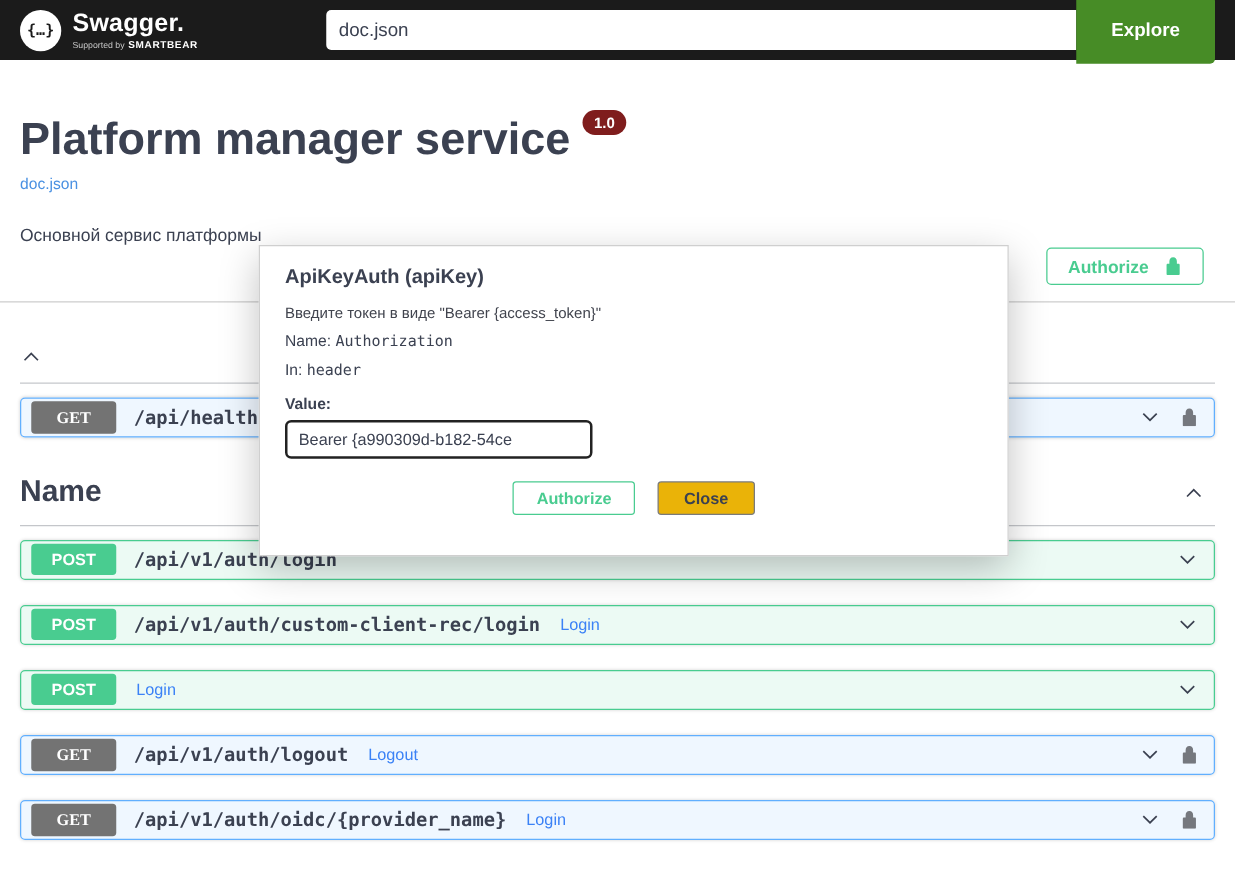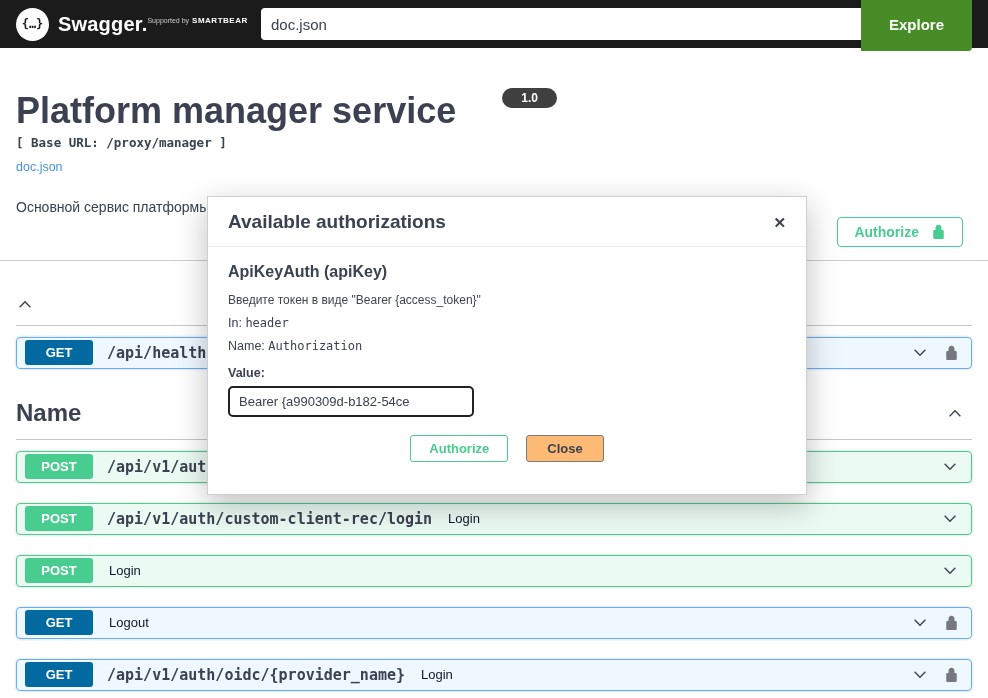--- a/index.html
+++ b/index.html
@@ -21,23 +21,23 @@
     padding: 0 16px;
   }
   .brand { display: flex; align-items: center; gap: 9px; color: #fff; }
   .logo-circle {
     width: 33px; height: 33px; border-radius: 50%;
     background: #fff; color: #1b1b1b;
     display: flex; align-items: center; justify-content: center;
     font-family: "DejaVu Sans Mono", monospace;
     font-weight: bold; font-size: 12px;
   }
-  .brand-text { display: flex; flex-direction: row; line-height: 1; }
+  .brand-text { display: flex; flex-direction: column; line-height: 1; }
   .brand-name { font-size: 20px; font-weight: 700; letter-spacing: .2px; }
-  .brand-tagline { margin-top: 3px; display: flex; align-items: flex-start; gap: 3px; }
+  .brand-tagline { margin-top: 3px; display: flex; align-items: flex-end; gap: 3px; }
   .tagline-prefix { font-size: 7px; color: #c9c9c9; }
   .tagline-brand { font-size: 8px; font-weight: 700; color: #fff; letter-spacing: .5px; }
 
   .download-url { margin-left: auto; display: flex; align-items: center; }
   .url-input {
     width: 600px; height: 32px;
     border: none; border-radius: 4px 0 0 4px;
     padding: 0 10px; font-size: 15px; color: #3b4151;
     font-family: "Liberation Sans", sans-serif;
     outline: none;
@@ -49,25 +49,24 @@
     font-size: 15px; font-weight: 700;
     font-family: "Liberation Sans", sans-serif;
     cursor: pointer;
   }
 
   
   .info { padding: 0 16px; margin-top: 44px; }
   .title-row { display: flex; align-items: flex-start; gap: 10px; }
   .page-title { font-size: 36px; font-weight: 700; line-height: 1.05; text-align: center; }
   .version-badge {
-    background: #404040; color: #fff;
+    background: #7f1d1d; color: #fff;
     font-size: 12px; font-weight: 600;
-    padding: 3px 19px; border-radius: 12px;
+    padding: 3px 9px; border-radius: 12px;
     margin-top: -4px;
-    margin-left: 36px;
   }
   .base-url {
     margin-top: 5px;
     font-family: "DejaVu Sans Mono", monospace;
     font-size: 12.5px; font-weight: 600; color: #3b4151;
   }
   .spec-link {
     display: inline-block; margin-top: 10px;
     color: #4990e2; font-size: 12.5px; text-decoration: none;
     cursor: pointer;
@@ -111,29 +110,29 @@
     box-shadow: 0 0 3px rgba(0,0,0,.19);
     cursor: pointer;
   }
   .opblock.get  { border-color: #61affe; background: rgba(97,175,254,.1); }
   .opblock.post { border-color: #49cc90; background: rgba(73,204,144,.1); }
   .method {
     min-width: 68px; text-align: center;
     padding: 5px 0; border-radius: 3px;
     color: #fff; font-weight: 700; font-size: 13px;
   }
-  .opblock.get  .method { background: #0369a1; }
+  .opblock.get  .method { background: #737373; font-family: Liberation Serif, serif; }
   .opblock.post .method { background: #49cc90; }
   .path {
     margin-left: 14px;
     font-family: "DejaVu Sans Mono", monospace;
     font-weight: 700; font-size: 15px; color: #3b4151;
     white-space: nowrap;
   }
-  .summary { margin-left: 16px; font-size: 13px; color: #0f172a; }
+  .summary { margin-left: 16px; font-size: 13px; color: #3b82f6; }
   .spacer { flex: 1; }
   .row-lock { margin-left: 15px; display: inline-flex; }
 
   
   .modal {
     position: absolute; left: 207px; top: 196px; width: 600px;
     background: #fff;
     border: 1px solid #cfcfcf;
     box-shadow: 0 10px 30px rgba(0,0,0,.25);
     z-index: 10;
@@ -166,21 +165,21 @@
     display: flex; justify-content: center; gap: 18px;
     margin-top: 18px;
   }
   .modal-authorize-btn {
     background: #fff; border: 1.5px solid #49cc90; border-radius: 3px;
     color: #49cc90; font-weight: 700; font-size: 13px;
     font-family: "Liberation Sans", sans-serif;
     padding: 5px 18px; cursor: pointer;
   }
   .modal-close-btn {
-    background: #fdba74; border: 1px solid #7a7a7a; border-radius: 3px;
+    background: #eab308; border: 1px solid #7a7a7a; border-radius: 3px;
     color: #3b4151; font-weight: 600; font-size: 13px;
     font-family: "Liberation Sans", sans-serif;
     padding: 5px 20px; cursor: pointer;
   }
 </style>
 </head>
 <body>
 
 <header class="topbar">
   <div class="brand">
@@ -197,21 +196,20 @@
     <input class="url-input" type="text" value="doc.json" style="">
     <button class="explore-btn">Explore</button>
   </div>
 </header>
 
 <section class="info">
   <div class="title-row">
     <h1 class="page-title">Platform manager service</h1>
     <span class="version-badge">1.0</span>
   </div>
-  <div class="base-url">[ Base URL: /proxy/manager ]</div>
   <a class="spec-link">doc.json</a>
   <p class="description">Основной сервис платформы</p>
 </section>
 
 <div class="scheme-container">
   <button class="authorize-btn">
     <span>Authorize</span>
     <span style="display:inline-flex">
       <svg width="15" height="15" viewBox="0 0 20 20">
           <path fill="#49cc90" d="M15.8 8H14V5.6C14 2.703 12.665 1 10 1 7.334 1 6 2.703 6 5.6V8H4.2C3.537 8 3 8.537 3 9.2v9.6c0 .662.537 1.2 1.2 1.2h11.6c.663 0 1.2-.538 1.2-1.2V9.2c0-.663-.537-1.2-1.2-1.2z"></path>
@@ -289,20 +287,21 @@
       <span class="spacer"></span>
       <span class="chev">
         <svg width="18" height="18" viewBox="0 0 20 20">
             <path fill="#3b4151" d="M10 13.5 3.5 7l1.06-1.06L10 11.38l5.44-5.44L16.5 7z"></path>
           </svg>
       </span>
     </div>
 
     <div class="opblock get">
       <span class="method">GET</span>
+      <span class="path">/api/v1/auth/logout</span>
       <span class="summary">Logout</span>
       <span class="spacer"></span>
       <span class="chev">
         <svg width="18" height="18" viewBox="0 0 20 20">
             <path fill="#3b4151" d="M10 13.5 3.5 7l1.06-1.06L10 11.38l5.44-5.44L16.5 7z"></path>
           </svg>
       </span>
       <span class="row-lock">
         <svg width="15" height="15" viewBox="0 0 20 20">
             <path fill="#75787e" d="M15.8 8H14V5.6C14 2.703 12.665 1 10 1 7.334 1 6 2.703 6 5.6V8H4.2C3.537 8 3 8.537 3 9.2v9.6c0 .662.537 1.2 1.2 1.2h11.6c.663 0 1.2-.538 1.2-1.2V9.2c0-.663-.537-1.2-1.2-1.2z"></path>
@@ -324,34 +323,30 @@
         <svg width="15" height="15" viewBox="0 0 20 20">
             <path fill="#75787e" d="M15.8 8H14V5.6C14 2.703 12.665 1 10 1 7.334 1 6 2.703 6 5.6V8H4.2C3.537 8 3 8.537 3 9.2v9.6c0 .662.537 1.2 1.2 1.2h11.6c.663 0 1.2-.538 1.2-1.2V9.2c0-.663-.537-1.2-1.2-1.2z"></path>
           </svg>
       </span>
     </div>
 
   </div>
 </section>
 
 <div class="modal">
-  <div class="modal-header">
-    <span class="modal-title">Available authorizations</span>
-    <button class="modal-close">✕</button>
-  </div>
   <div class="modal-body">
     <div class="scheme-title">ApiKeyAuth (apiKey)</div>
     <div class="hint">Введите токен в виде "Bearer {access_token}"</div>
     <div class="kv">
+      <span>Name:</span>
+      <code>Authorization</code>
+    </div>
+    <div class="kv">
       <span>In:</span>
       <code>header</code>
-    </div>
-    <div class="kv">
-      <span>Name:</span>
-      <code>Authorization</code>
     </div>
     <div class="value-label">Value:</div>
     <input class="token-input" type="text" value="Bearer {a990309d-b182-54ce" style="">
     <div class="modal-actions">
       <button class="modal-authorize-btn">Authorize</button>
       <button class="modal-close-btn">Close</button>
     </div>
   </div>
 </div>
 

